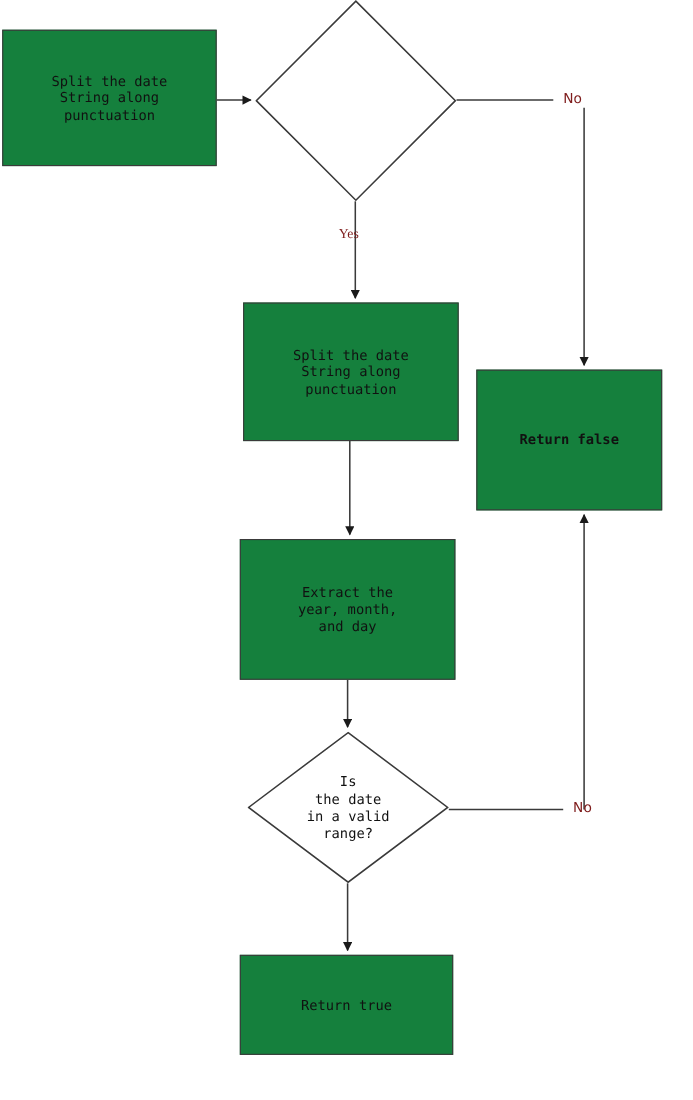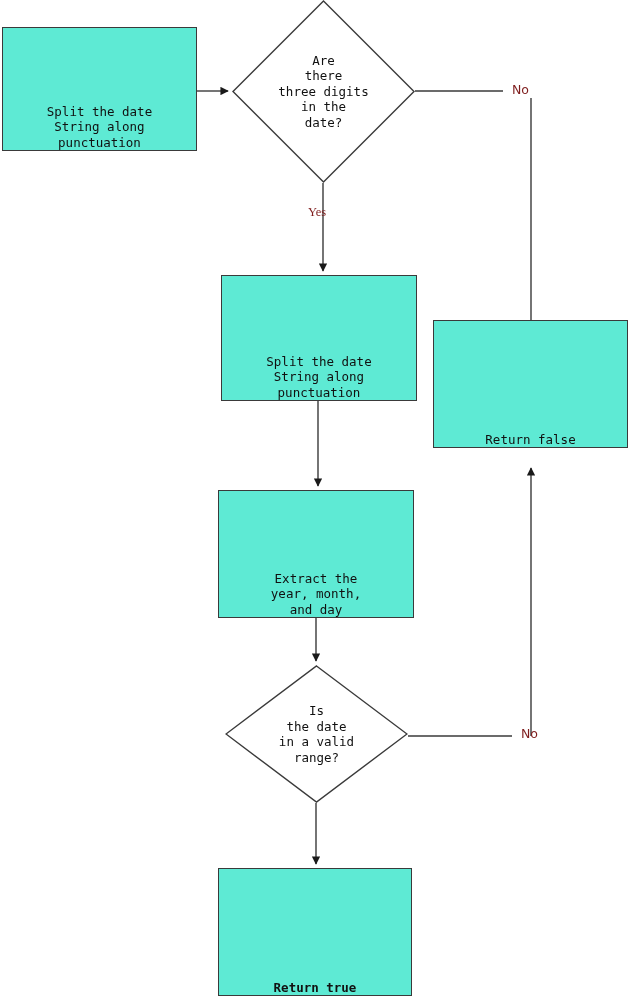--- a/index.html
+++ b/index.html
@@ -22,23 +22,23 @@
     width: 630px;
     height: 1000px;
     pointer-events: none;
   }
   .node {
     position: absolute;
     box-sizing: border-box;
   }
   .process {
     border: 1.4px solid #3a3a3a;
-    background: #5eead4;
+    background: #15803d;
     display: flex;
-    align-items: flex-end;
+    align-items: center;
     justify-content: center;
     text-align: center;
   }
   .process .label {
     font-family: "DejaVu Sans Mono", "Liberation Mono", monospace;
     font-size: 12.5px;
     line-height: 15.5px;
     color: #111111;
     white-space: pre;
     letter-spacing: 0px;
@@ -121,28 +121,23 @@
   <div class="node process" style="left:2px; top:27px; width:195px; height:124px;">
     <div class="label">Split the date
 String along
 punctuation</div>
   </div>
 
   <div class="node decision" style="left:232px; top:0px; width:183px; height:183px;">
     <svg class="dshape" viewBox="0 0 183 183" preserveAspectRatio="none">
       <polygon points="91.5,1 182,91.5 91.5,182 1,91.5" fill="#ffffff" stroke="#3a3a3a" stroke-width="1.4"></polygon>
     </svg>
-    <div class="label">Are
-there
-three digits
-in the
-date?</div>
   </div>
 
-  <div class="node process" style="left:433px; top:320px; width:195px; height:128px;">
+  <div class="node process" style="left:433px; top:336px; width:169px; height:128px;font-weight:bold;">
     <div class="label">Return false</div>
   </div>
 
   <div class="node process" style="left:221px; top:275px; width:196px; height:126px;">
     <div class="label">Split the date
 String along
 punctuation</div>
   </div>
 
   <div class="node process" style="left:218px; top:490px; width:196px; height:128px;">
@@ -154,21 +149,21 @@
   <div class="node decision" style="left:225px; top:665px; width:183px; height:138px;">
     <svg class="dshape" viewBox="0 0 183 138" preserveAspectRatio="none">
       <polygon points="91.5,1 182,69 91.5,137 1,69" fill="#ffffff" stroke="#3a3a3a" stroke-width="1.4" vector-effect="non-scaling-stroke"></polygon>
     </svg>
     <div class="label">Is
 the date
 in a valid
 range?</div>
   </div>
 
-  <div class="node process" style="left:218px; top:868px; width:194px; height:128px;font-weight:bold;">
+  <div class="node process" style="left:218px; top:868px; width:194px; height:91px;">
     <div class="label">Return true</div>
   </div>
 
   <div class="edge-label" style="left:512px; top:83px;">No</div>
 
   <div class="edge-label" style="left:308px; top:205px;font-family:Liberation Serif, serif;">Yes</div>
 
   <div class="edge-label" style="left:521px; top:727px;">No</div>
 
 </div>

